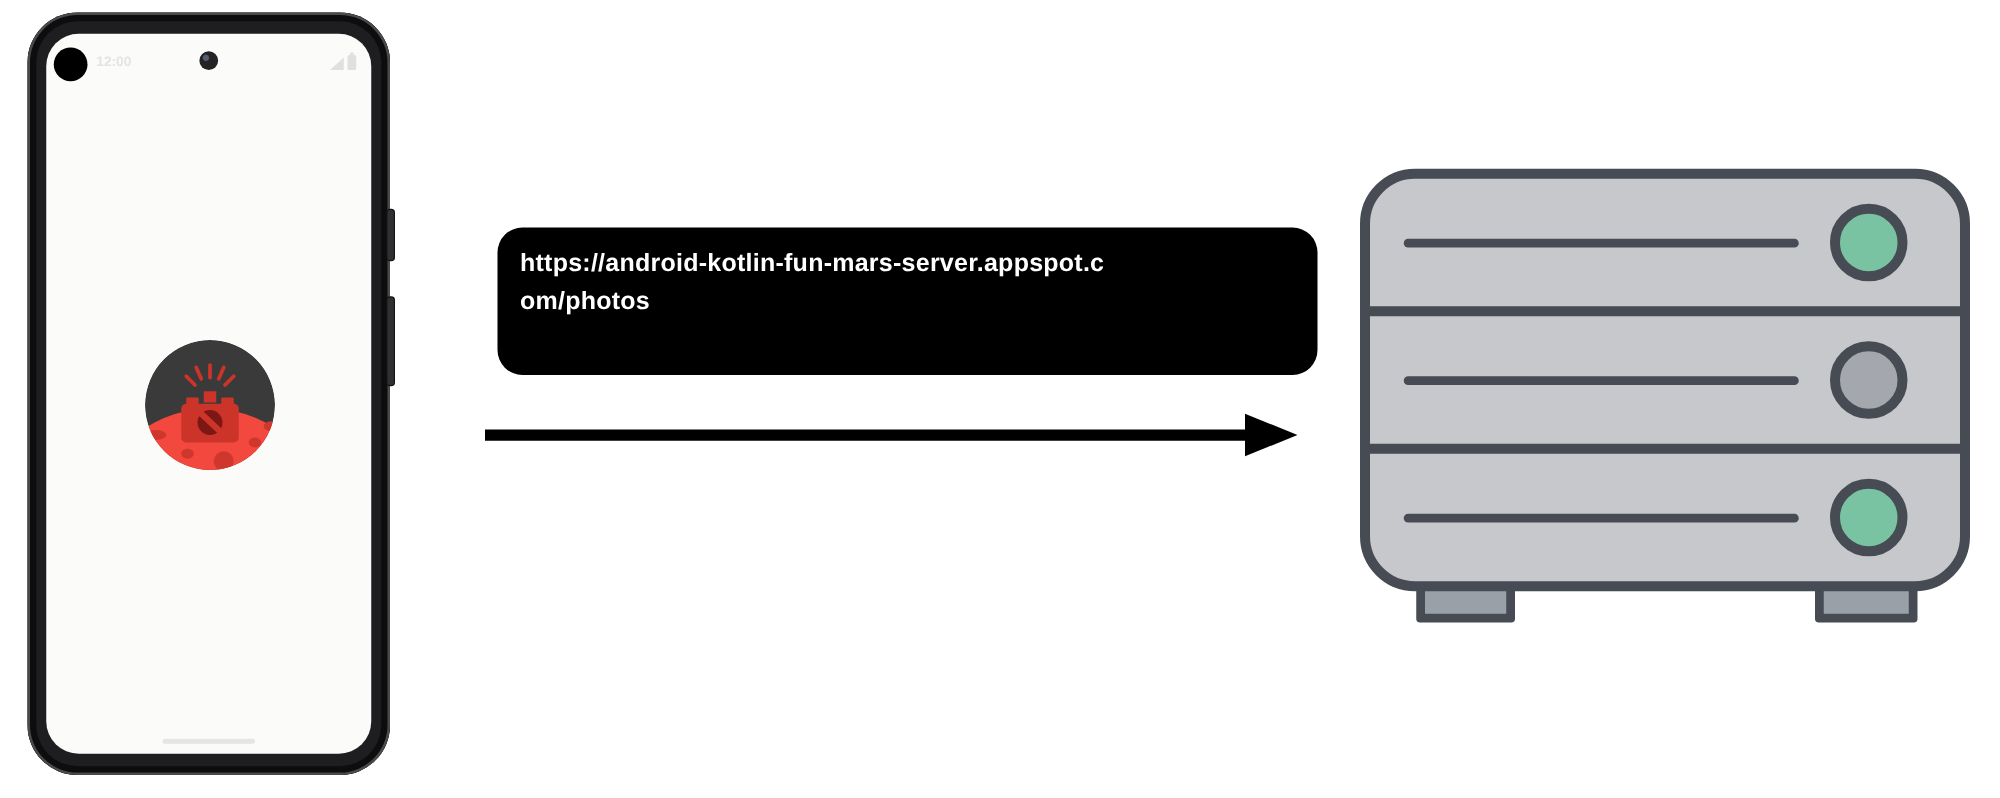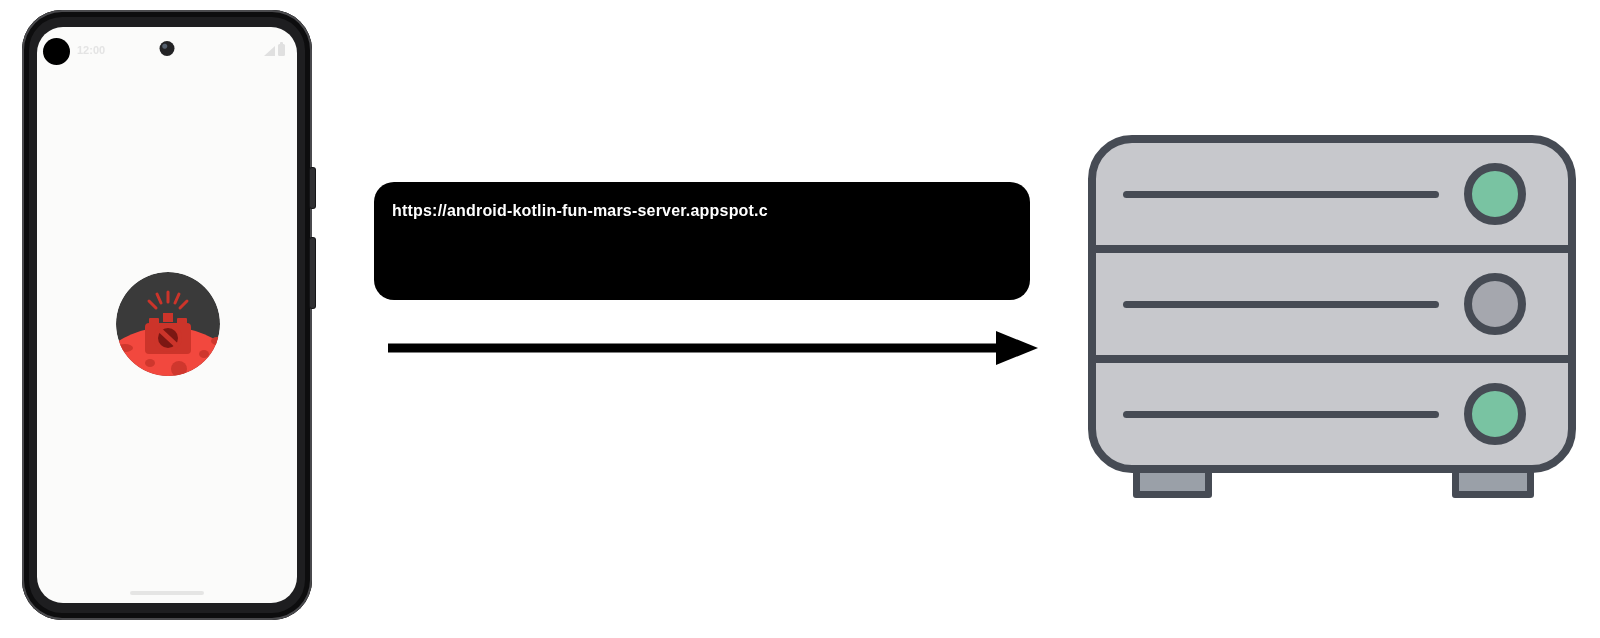--- a/index.html
+++ b/index.html
@@ -31,23 +31,23 @@
   
   .ic-dark{fill:var(--icon-dark);}
   .ic-red{fill:var(--mars-red);}
   .ic-crater{fill:var(--crater-red);}
   .ic-cam{fill:var(--camera-red);}
   .ic-ray{stroke:var(--camera-red);stroke-width:3;stroke-linecap:round;fill:none;}
   .ic-lens-in{fill:var(--lens-dark);}
   .ic-slash{stroke:var(--camera-red);stroke-width:5;stroke-linecap:round;}
 
   
-  .request-box{position:absolute;left:374px;top:182px;width:656px;height:118px;box-sizing:border-box;
+  .request-box{position:absolute;left:398px;top:182px;width:656px;height:118px;box-sizing:border-box;
                background:var(--box-bg);border-radius:20px;padding:14px 14px 0 18px;
-               color:var(--box-text);font-size:16px;line-height:30px;font-weight:bold;
+               color:var(--box-text);font-size:20px;line-height:30px;font-weight:bold;
                letter-spacing:0.2px;white-space:nowrap;}
 
   
   .arrow{position:absolute;left:386px;top:330px;width:652px;height:36px;}
 
   
   .server{position:absolute;left:1088px;top:135px;width:488px;height:338px;box-sizing:border-box;
           background:var(--server-body);border:8px solid var(--outline);border-radius:44px;
           display:flex;flex-direction:column;z-index:1;}
   .server-bay{flex:1;display:flex;align-items:center;justify-content:space-between;
@@ -110,20 +110,21 @@
           </g>
         </svg>
       </div>
 
       <div class="home-indicator"></div>
     </div>
   </div>
 
   <div class="request-box">
     <div>https://android-kotlin-fun-mars-server.appspot.c</div>
+    <div>om/photos</div>
   </div>
 
   <svg class="arrow" viewBox="0 0 652 36">
     <line x1="2" y1="18" x2="612" y2="18" stroke="var(--arrow-black)" stroke-width="9"></line>
     <polygon points="610,1 652,18 610,35" fill="var(--arrow-black)"></polygon>
   </svg>
 
   <div class="server-foot foot-left"></div>
   <div class="server-foot foot-right"></div>
 

